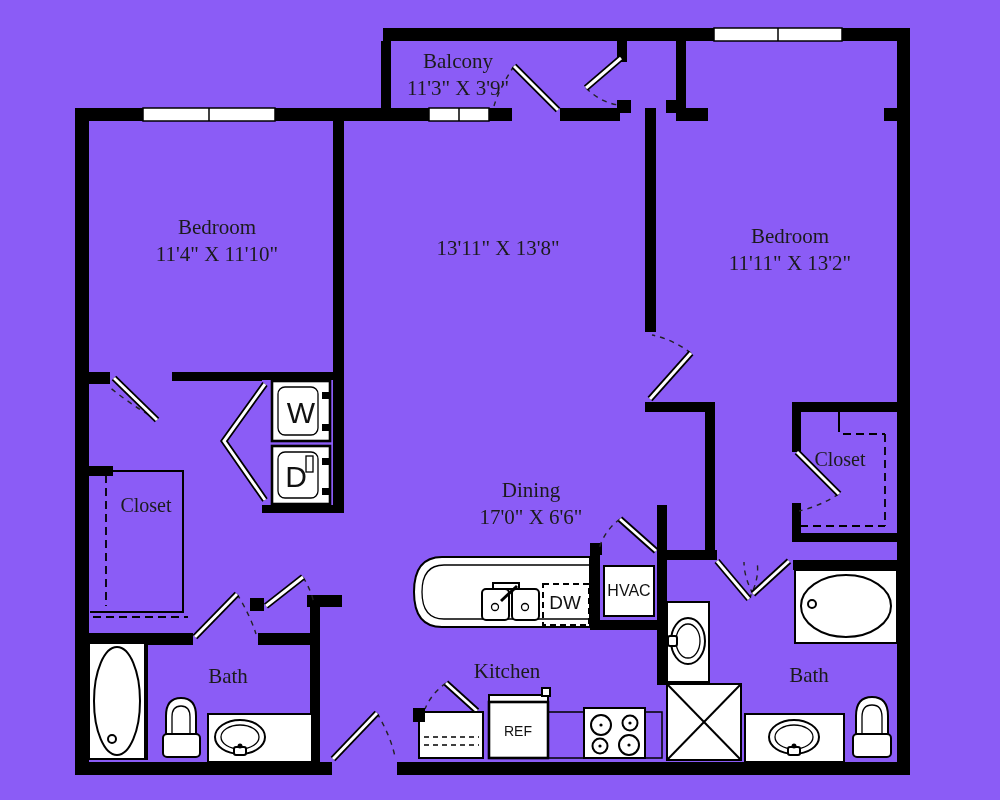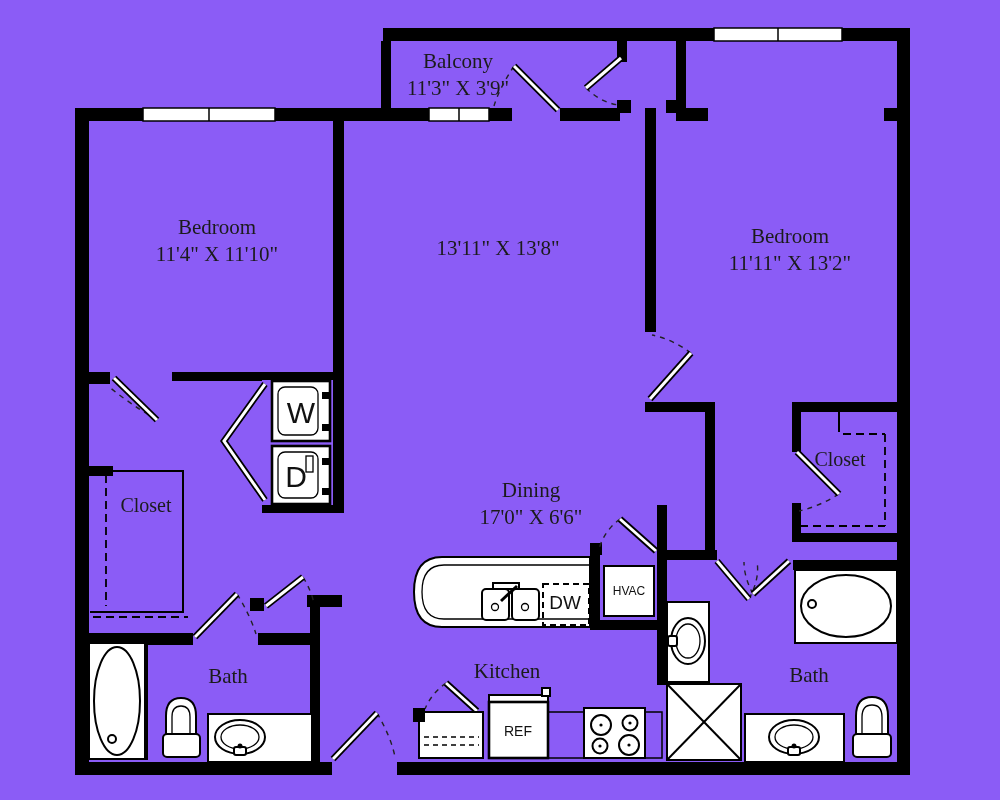--- a/index.html
+++ b/index.html
@@ -18,21 +18,21 @@
   .lbl-bedr{left:790px;top:250px;}
   .lbl-dining{left:531px;top:468px;margin-top:36px;}
   .lbl-closetl{left:146px;top:505px;font-size:20px;}
   .lbl-closetr{left:840px;top:459px;font-size:20px;}
   .lbl-bathl{left:228px;top:676px;}
   .lbl-bathr{left:809px;top:675px;}
   .lbl-kitchen{left:507px;top:671px;text-align:right;}
   .flbl-w{left:301px;top:413px;font-size:30px;}
   .flbl-d{left:296px;top:477px;font-size:30px;}
   .flbl-dw{left:565px;top:603px;font-size:19px;}
-  .flbl-hvac{left:629px;top:591px;font-size:12px;}
+  .flbl-hvac{left:629px;top:591px;font-size:16px;}
   .flbl-ref{left:518px;top:731px;font-size:14px;}
   .wall{fill:#000;stroke:none;}
   .thin{stroke:#000;stroke-width:2;fill:none;}
   .win{fill:#fff;stroke:#000;stroke-width:1.5;}
   .winl{stroke:#000;stroke-width:1.5;}
   .fx{fill:#fff;stroke:#000;stroke-width:2;}
   .fx3{fill:#fff;stroke:#000;stroke-width:2.6;}
   .fxt{fill:none;stroke:#000;stroke-width:1.3;}
   .dashfx{fill:none;stroke:#000;stroke-width:2;stroke-dasharray:6 4;}
   .shelf{fill:none;stroke:#000;stroke-width:1.8;stroke-dasharray:8 5;}

